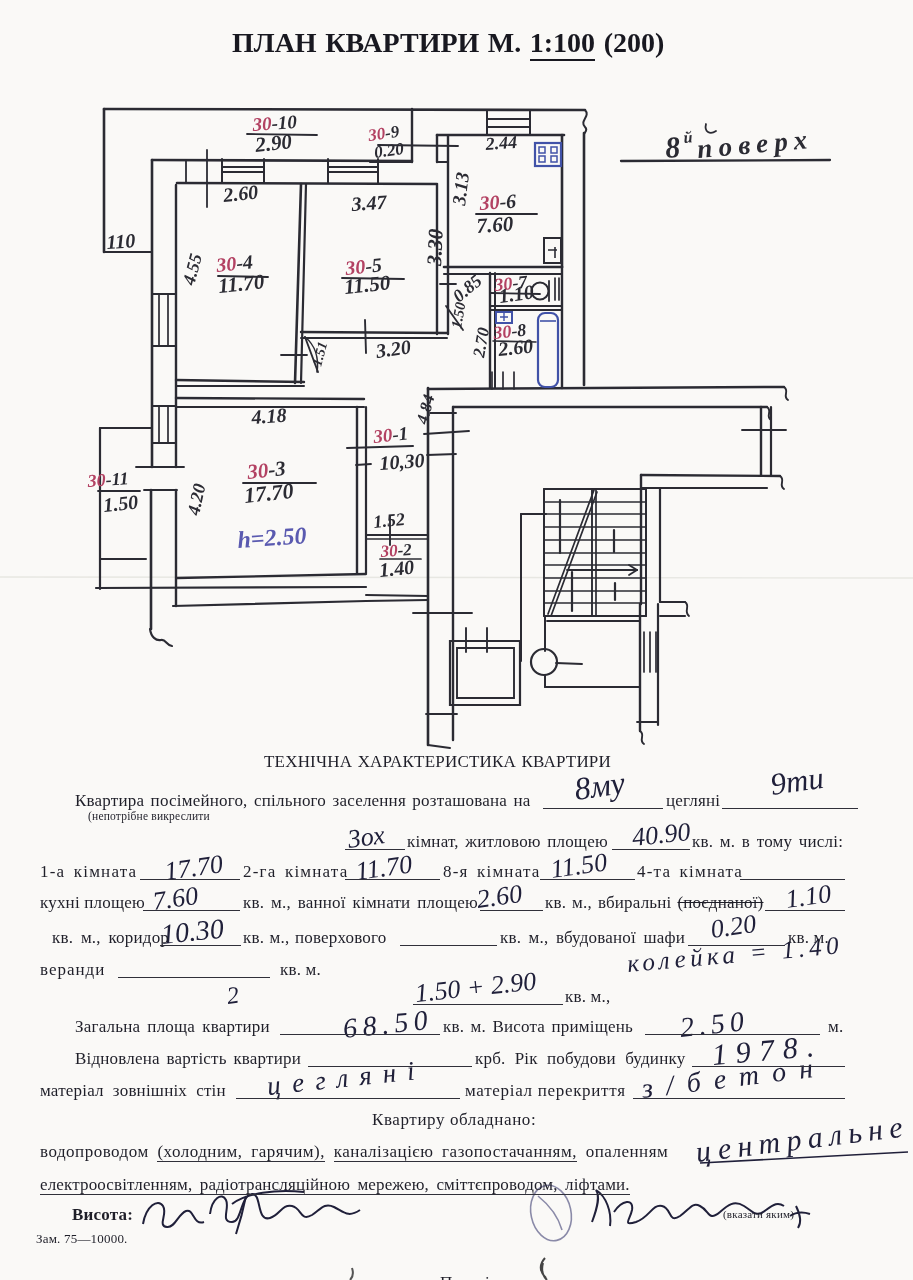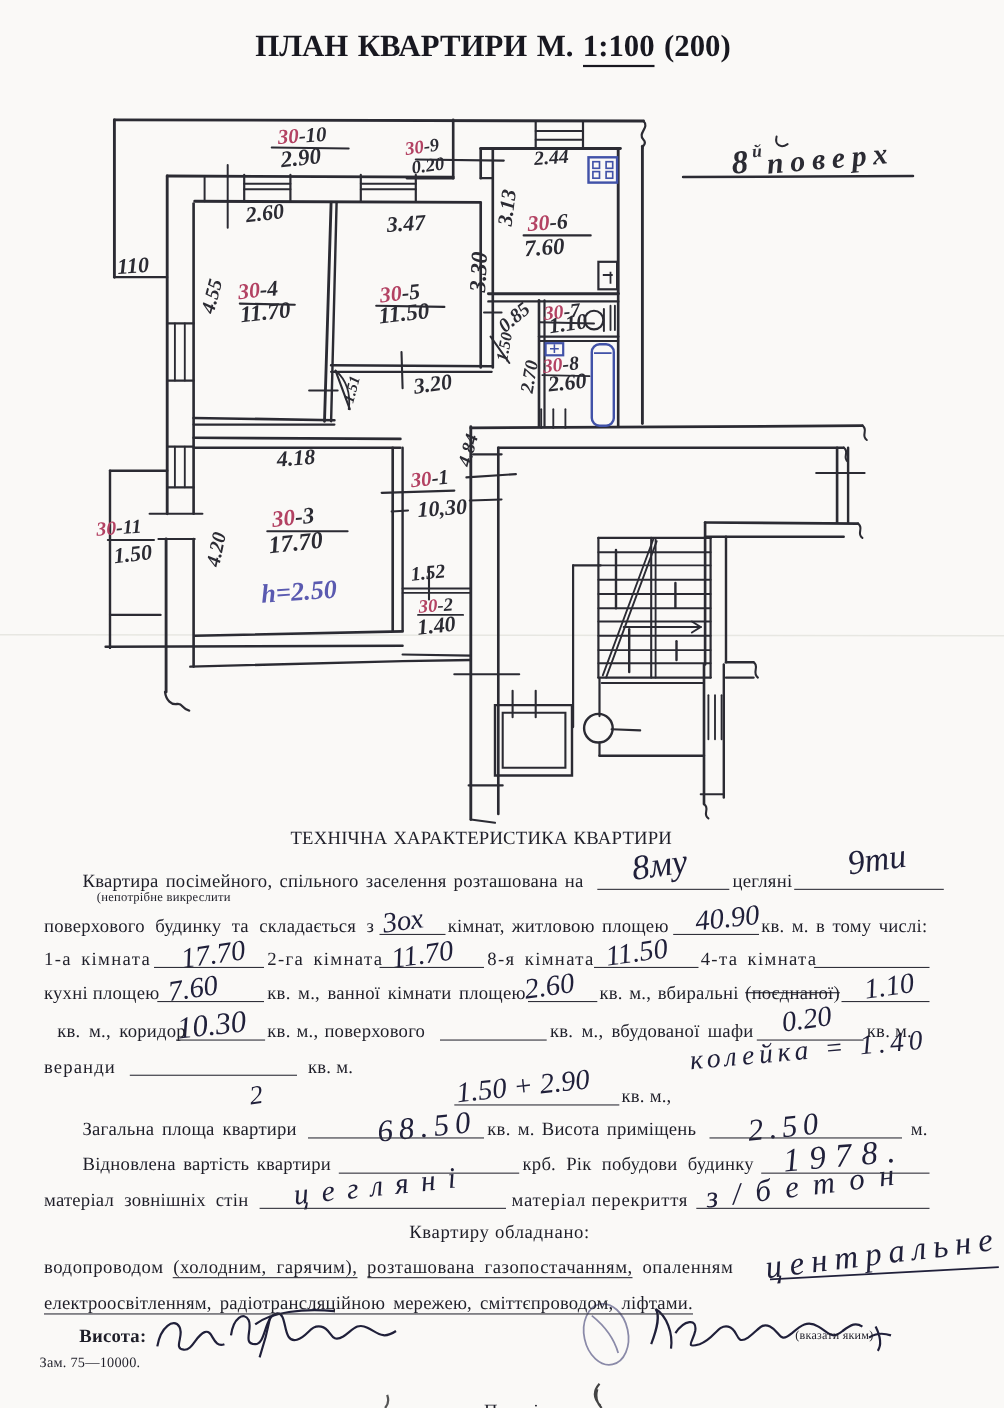--- a/index.html
+++ b/index.html
@@ -277,21 +277,20 @@
 <path d="M352,1268 C354,1274 352,1278 350,1280" stroke="#555" stroke-width="2" fill="none"></path>
 <path d="M545,1258 C538,1266 540,1272 546,1278 M543,1263 C541,1270 543,1276 547,1280" stroke="#444" stroke-width="2" fill="none"></path>
 
 </svg>
 
 <div class="pl" style="left:264px;top:752px;font-weight:normal;font-size:17px;letter-spacing:.2px;word-spacing:1px">ТЕХНІЧНА ХАРАКТЕРИСТИКА КВАРТИРИ</div>
 
 <div class="pl" style="left:75px;top:791px;word-spacing:2px">Квартира посімейного, спільного заселення розташована на</div>
 <div class="pl" style="left:666px;top:791px">цегляні</div>
 <div class="pl" style="left:88px;top:810px;font-size:11.5px">(непотрібне викреслити</div>
-<div class="pl" style="left:40px;top:832px;word-spacing:5px">поверхового будинку та складається з</div>
 <div class="pl" style="left:407px;top:832px;word-spacing:2px">кімнат, житловою площею</div>
 <div class="pl" style="left:692px;top:832px;word-spacing:2.2px">кв. м. в тому числі:</div>
 <div class="pl" style="left:40px;top:862px;letter-spacing:1.2px;word-spacing:3px">1-а кімната</div>
 <div class="pl" style="left:243px;top:862px;letter-spacing:1.2px;word-spacing:3px">2-га кімната</div>
 <div class="pl" style="left:443px;top:862px;letter-spacing:1.2px;word-spacing:3px">8-я кімната</div>
 <div class="pl" style="left:637px;top:862px;letter-spacing:1.2px;word-spacing:3px">4-та кімната</div>
 <div class="pl" style="left:40px;top:893px">кухні площею</div>
 <div class="pl" style="left:243px;top:893px;word-spacing:2.4px">кв. м., ванної кімнати площею</div>
 <div class="pl" style="left:545px;top:893px;word-spacing:1.5px">кв. м., вбиральні <span style="text-decoration:line-through">(поєднаної)</span></div>
 <div class="pl" style="left:52px;top:928px;word-spacing:3.3px">кв. м., коридор</div>
@@ -302,21 +301,21 @@
 <div class="pl" style="left:280px;top:960px">кв. м.</div>
 <div class="pl" style="left:565px;top:987px">кв. м.,</div>
 <div class="pl" style="left:75px;top:1017px;word-spacing:2.7px">Загальна площа квартири</div>
 <div class="pl" style="left:443px;top:1017px;word-spacing:2px">кв. м. Висота приміщень</div>
 <div class="pl" style="left:828px;top:1017px">м.</div>
 <div class="pl" style="left:75px;top:1049px;word-spacing:2.3px">Відновлена вартість квартири</div>
 <div class="pl" style="left:475px;top:1049px;word-spacing:4.8px">крб. Рік побудови будинку</div>
 <div class="pl" style="left:40px;top:1081px;word-spacing:4.7px">матеріал зовнішніх стін</div>
 <div class="pl" style="left:465px;top:1081px;letter-spacing:.7px">матеріал перекриття</div>
 <div class="pl" style="left:372px;top:1110px;letter-spacing:.6px">Квартиру обладнано:</div>
-<div class="pl" style="left:40px;top:1142px;word-spacing:4px;letter-spacing:.5px">водопроводом <span class="ul">(холодним, гарячим),</span> <span class="ul">розташована газопостачанням,</span> опаленням</div>
+<div class="pl" style="left:40px;top:1142px;word-spacing:4px;letter-spacing:.5px">водопроводом <span class="ul">(холодним, гарячим),</span> <span class="ul">каналізацією газопостачанням,</span> опаленням</div>
 <div class="pl" style="left:723px;top:1208px;font-size:11px">(вказати яким)</div>
 <div class="pl" style="left:40px;top:1175px;word-spacing:3px;letter-spacing:.15px"><span class="ul">електроосвітленням, радіотрансляційною мережею, сміттєпроводом, ліфтами.</span></div>
 <div class="pl" style="left:72px;top:1205px;font-weight:bold">Висота:</div>
 <div class="pl" style="left:440px;top:1273px;font-weight:normal">Перевірив:</div>
 <div class="pl" style="left:36px;top:1231px;font-size:13px">Зам. 75—10000.</div>
 <div class="uln" style="left:543px;top:808px;width:120px"></div>
 <div class="uln" style="left:722px;top:808px;width:136px"></div>
 <div class="uln" style="left:345px;top:849px;width:60px"></div>
 <div class="uln" style="left:612px;top:849px;width:78px"></div>
 <div class="uln" style="left:140px;top:879px;width:100px"></div>

